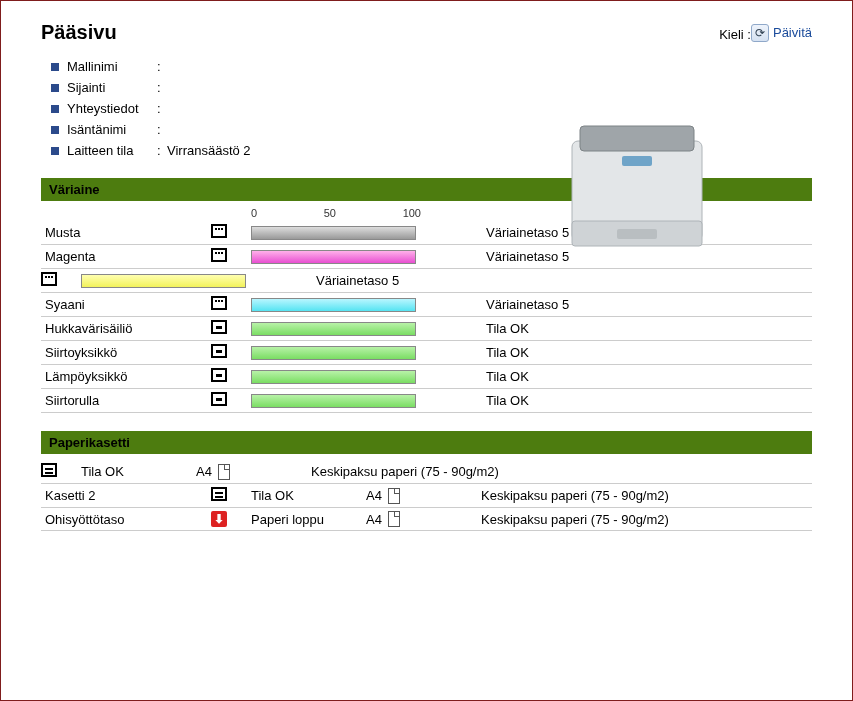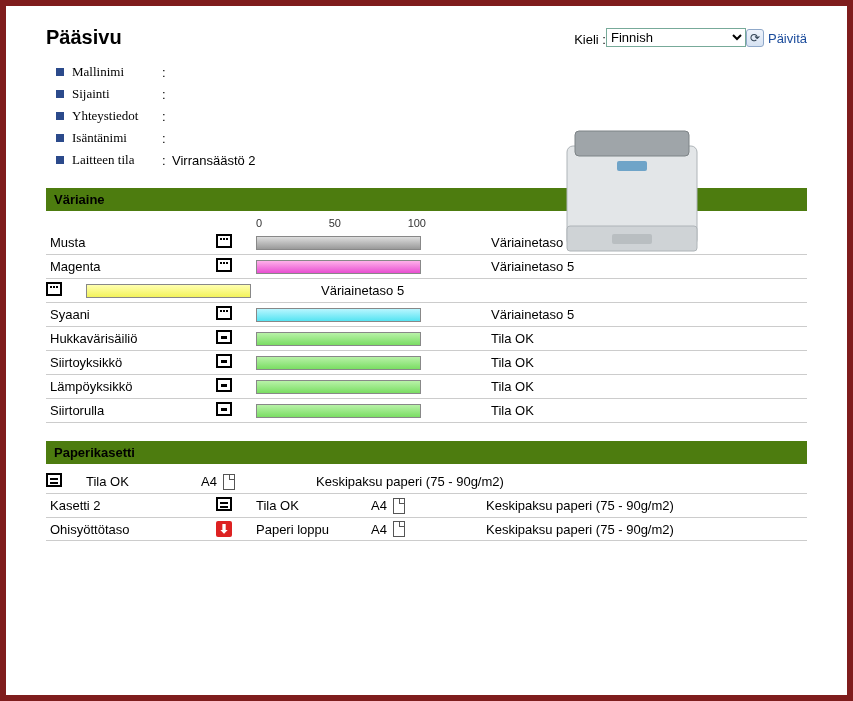--- a/index.html
+++ b/index.html
@@ -6,21 +6,21 @@
   body {
     margin: 0;
     font-family: Arial, Helvetica, sans-serif;
     font-size: 13px;
     color: #000;
     background: #fff;
   }
   .page {
     width: 853px;
     height: 701px;
-    border: 6px solid #7f1d1d;
+    border: 1px solid #7f1d1d;
     position: relative;
     padding: 20px 40px 20px 40px;
   }
   .header-row {
     display: flex;
     justify-content: space-between;
     align-items: center;
     margin-bottom: 15px;
   }
   .page-title {
@@ -87,21 +87,21 @@
     display: flex;
     align-items: center;
     margin-bottom: 6px;
     font-size: 13px;
   }
   .info-bullet {
     width: 8px; height: 8px;
     background: #2b4a8b;
     margin-right: 8px;
   }
-  .info-label { width: 90px; font-family: Liberation Serif, serif; }
+  .info-label { width: 90px; }
   .info-colon { width: 10px; }
   .printer-img {
     position: absolute;
     top: 110px;
     right: 140px;
     width: 150px;
     height: 145px;
   }
   .section-header {
     background: #4d7c0f;
@@ -219,23 +219,20 @@
 </style>
 </head>
 <body>
 
 <div class="page">
 
   <div class="header-row">
     <div class="page-title">Pääsivu</div>
     <div class="lang-area">
       <span><span>Kieli</span> :</span>
-      <select class="lang-select">
-        <option>Finnish</option>
-      </select>
       <a href="#" class="refresh-link">
         <span class="refresh-icon">⟳</span>
         <span>Päivitä</span>
       </a>
     </div>
   </div>
 
 
   <div class="info-block">
     <div class="info-row">

